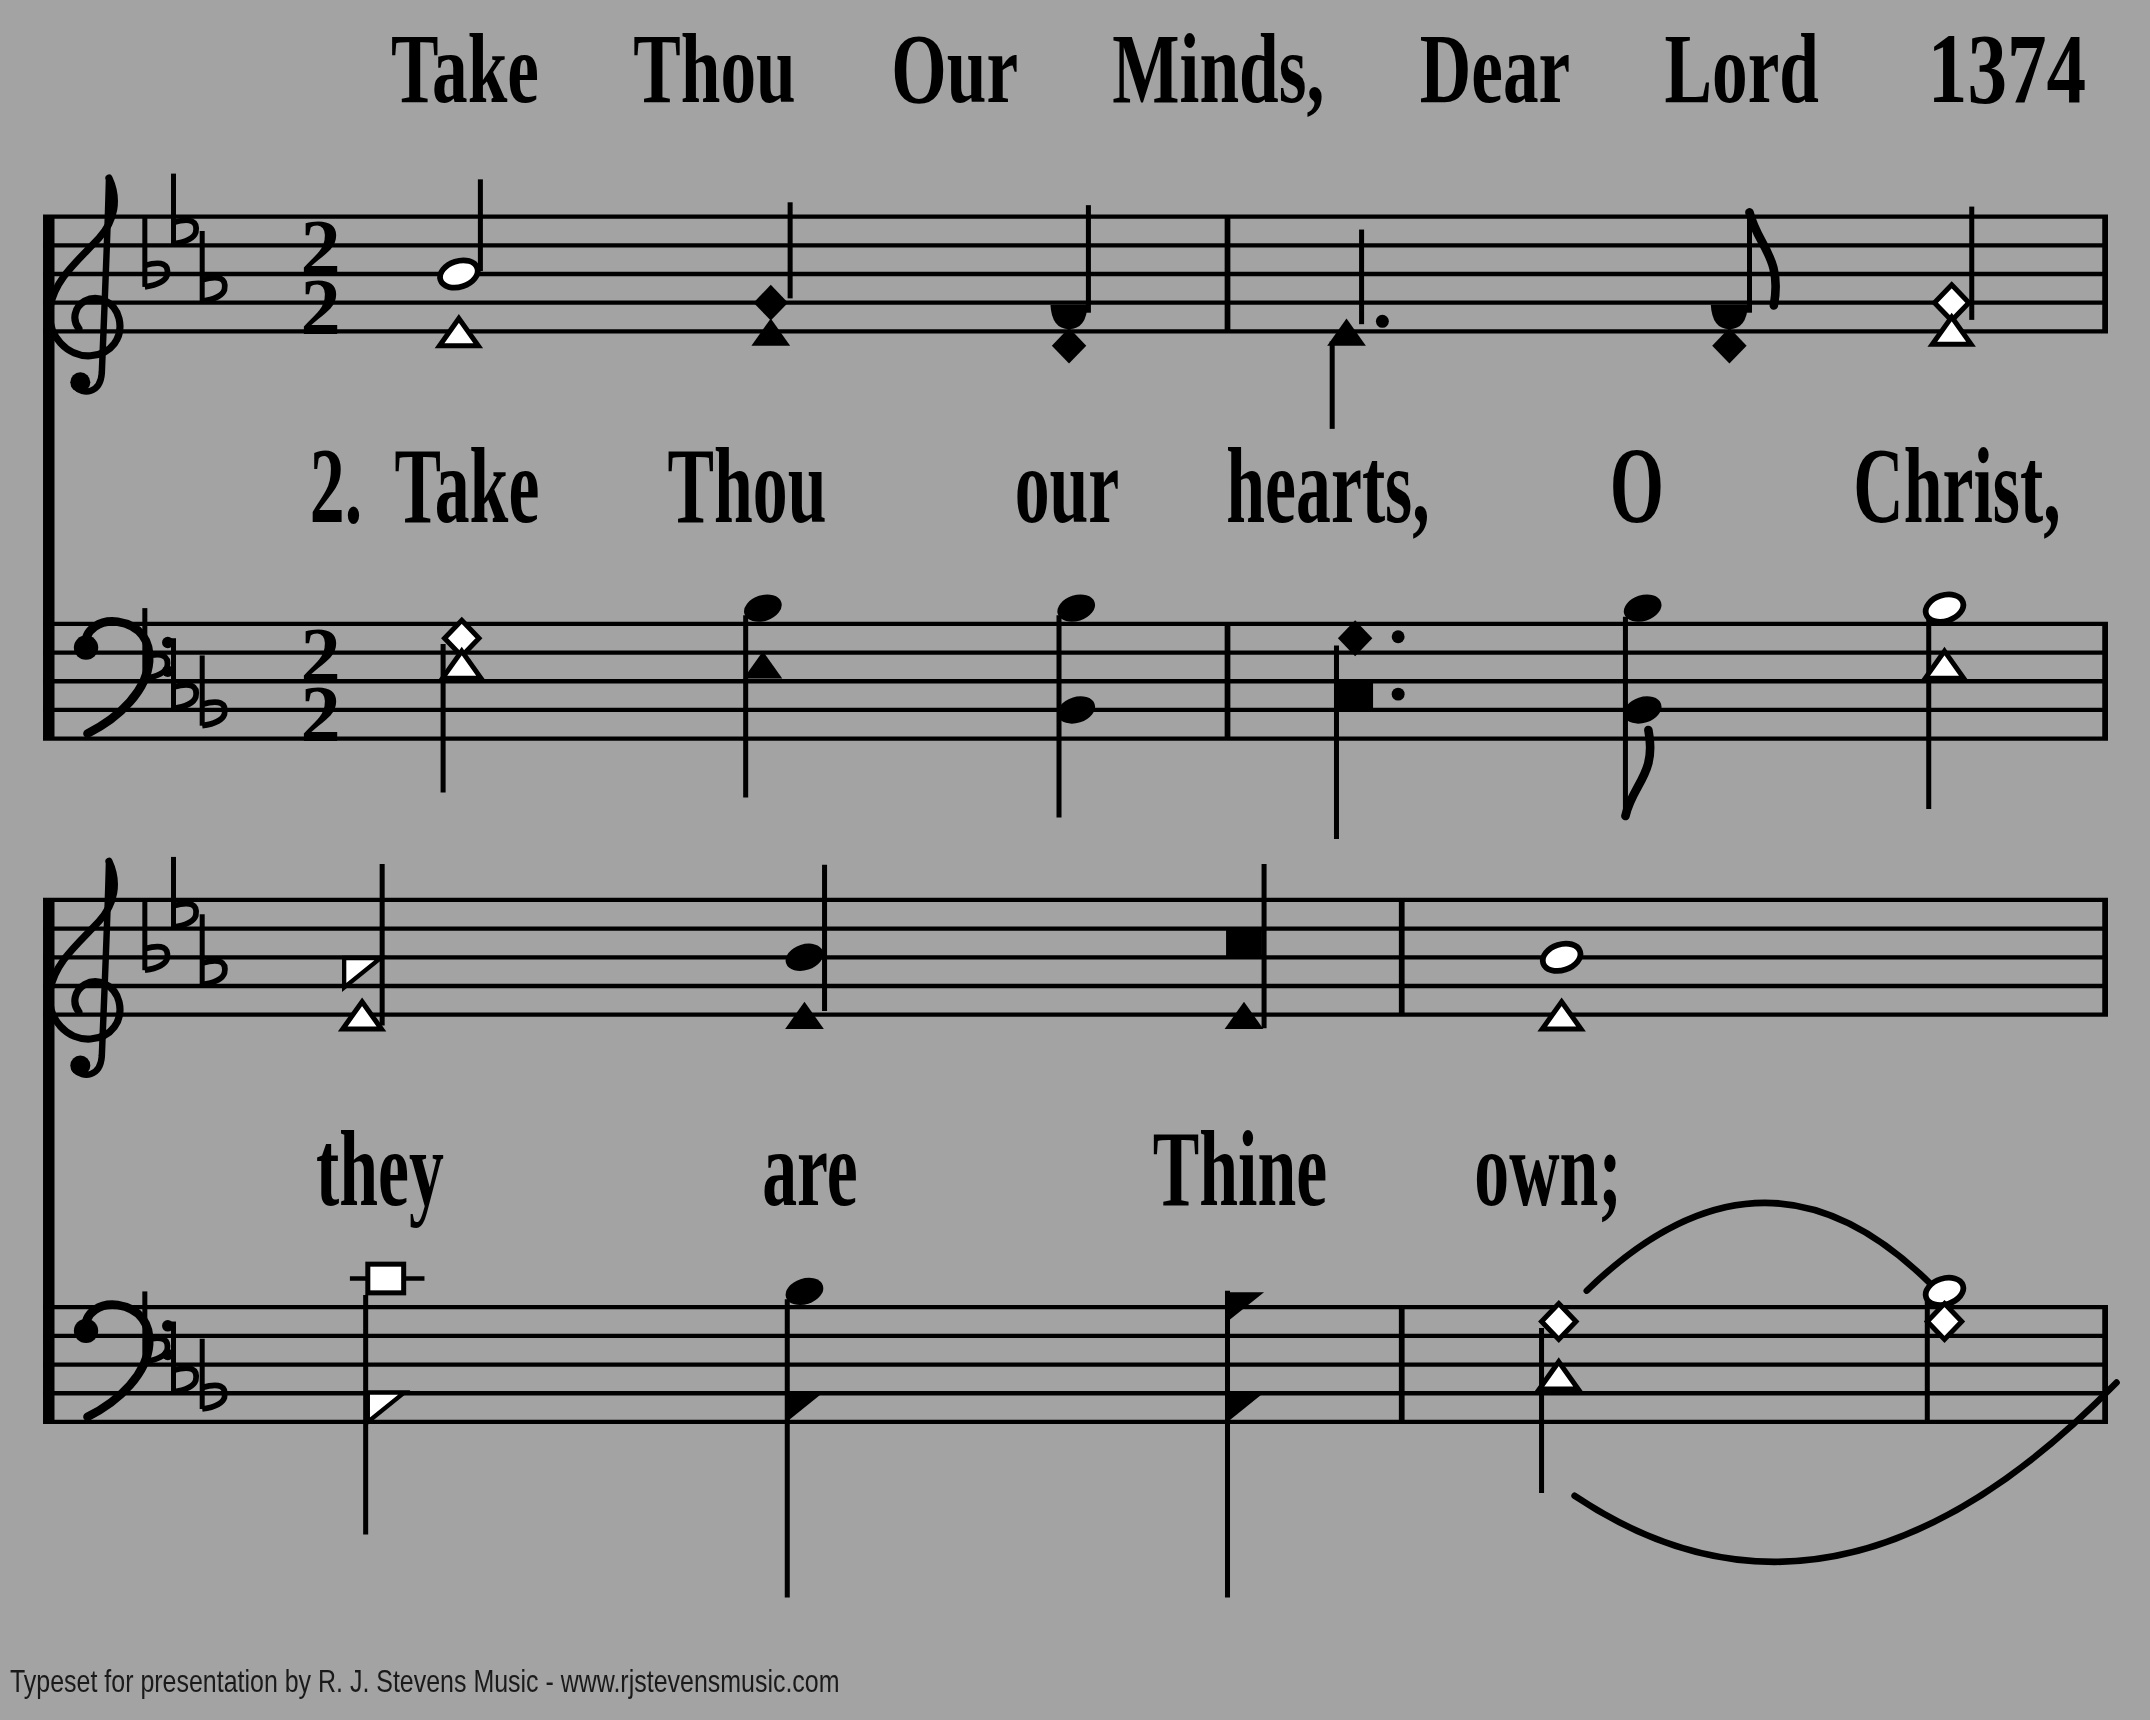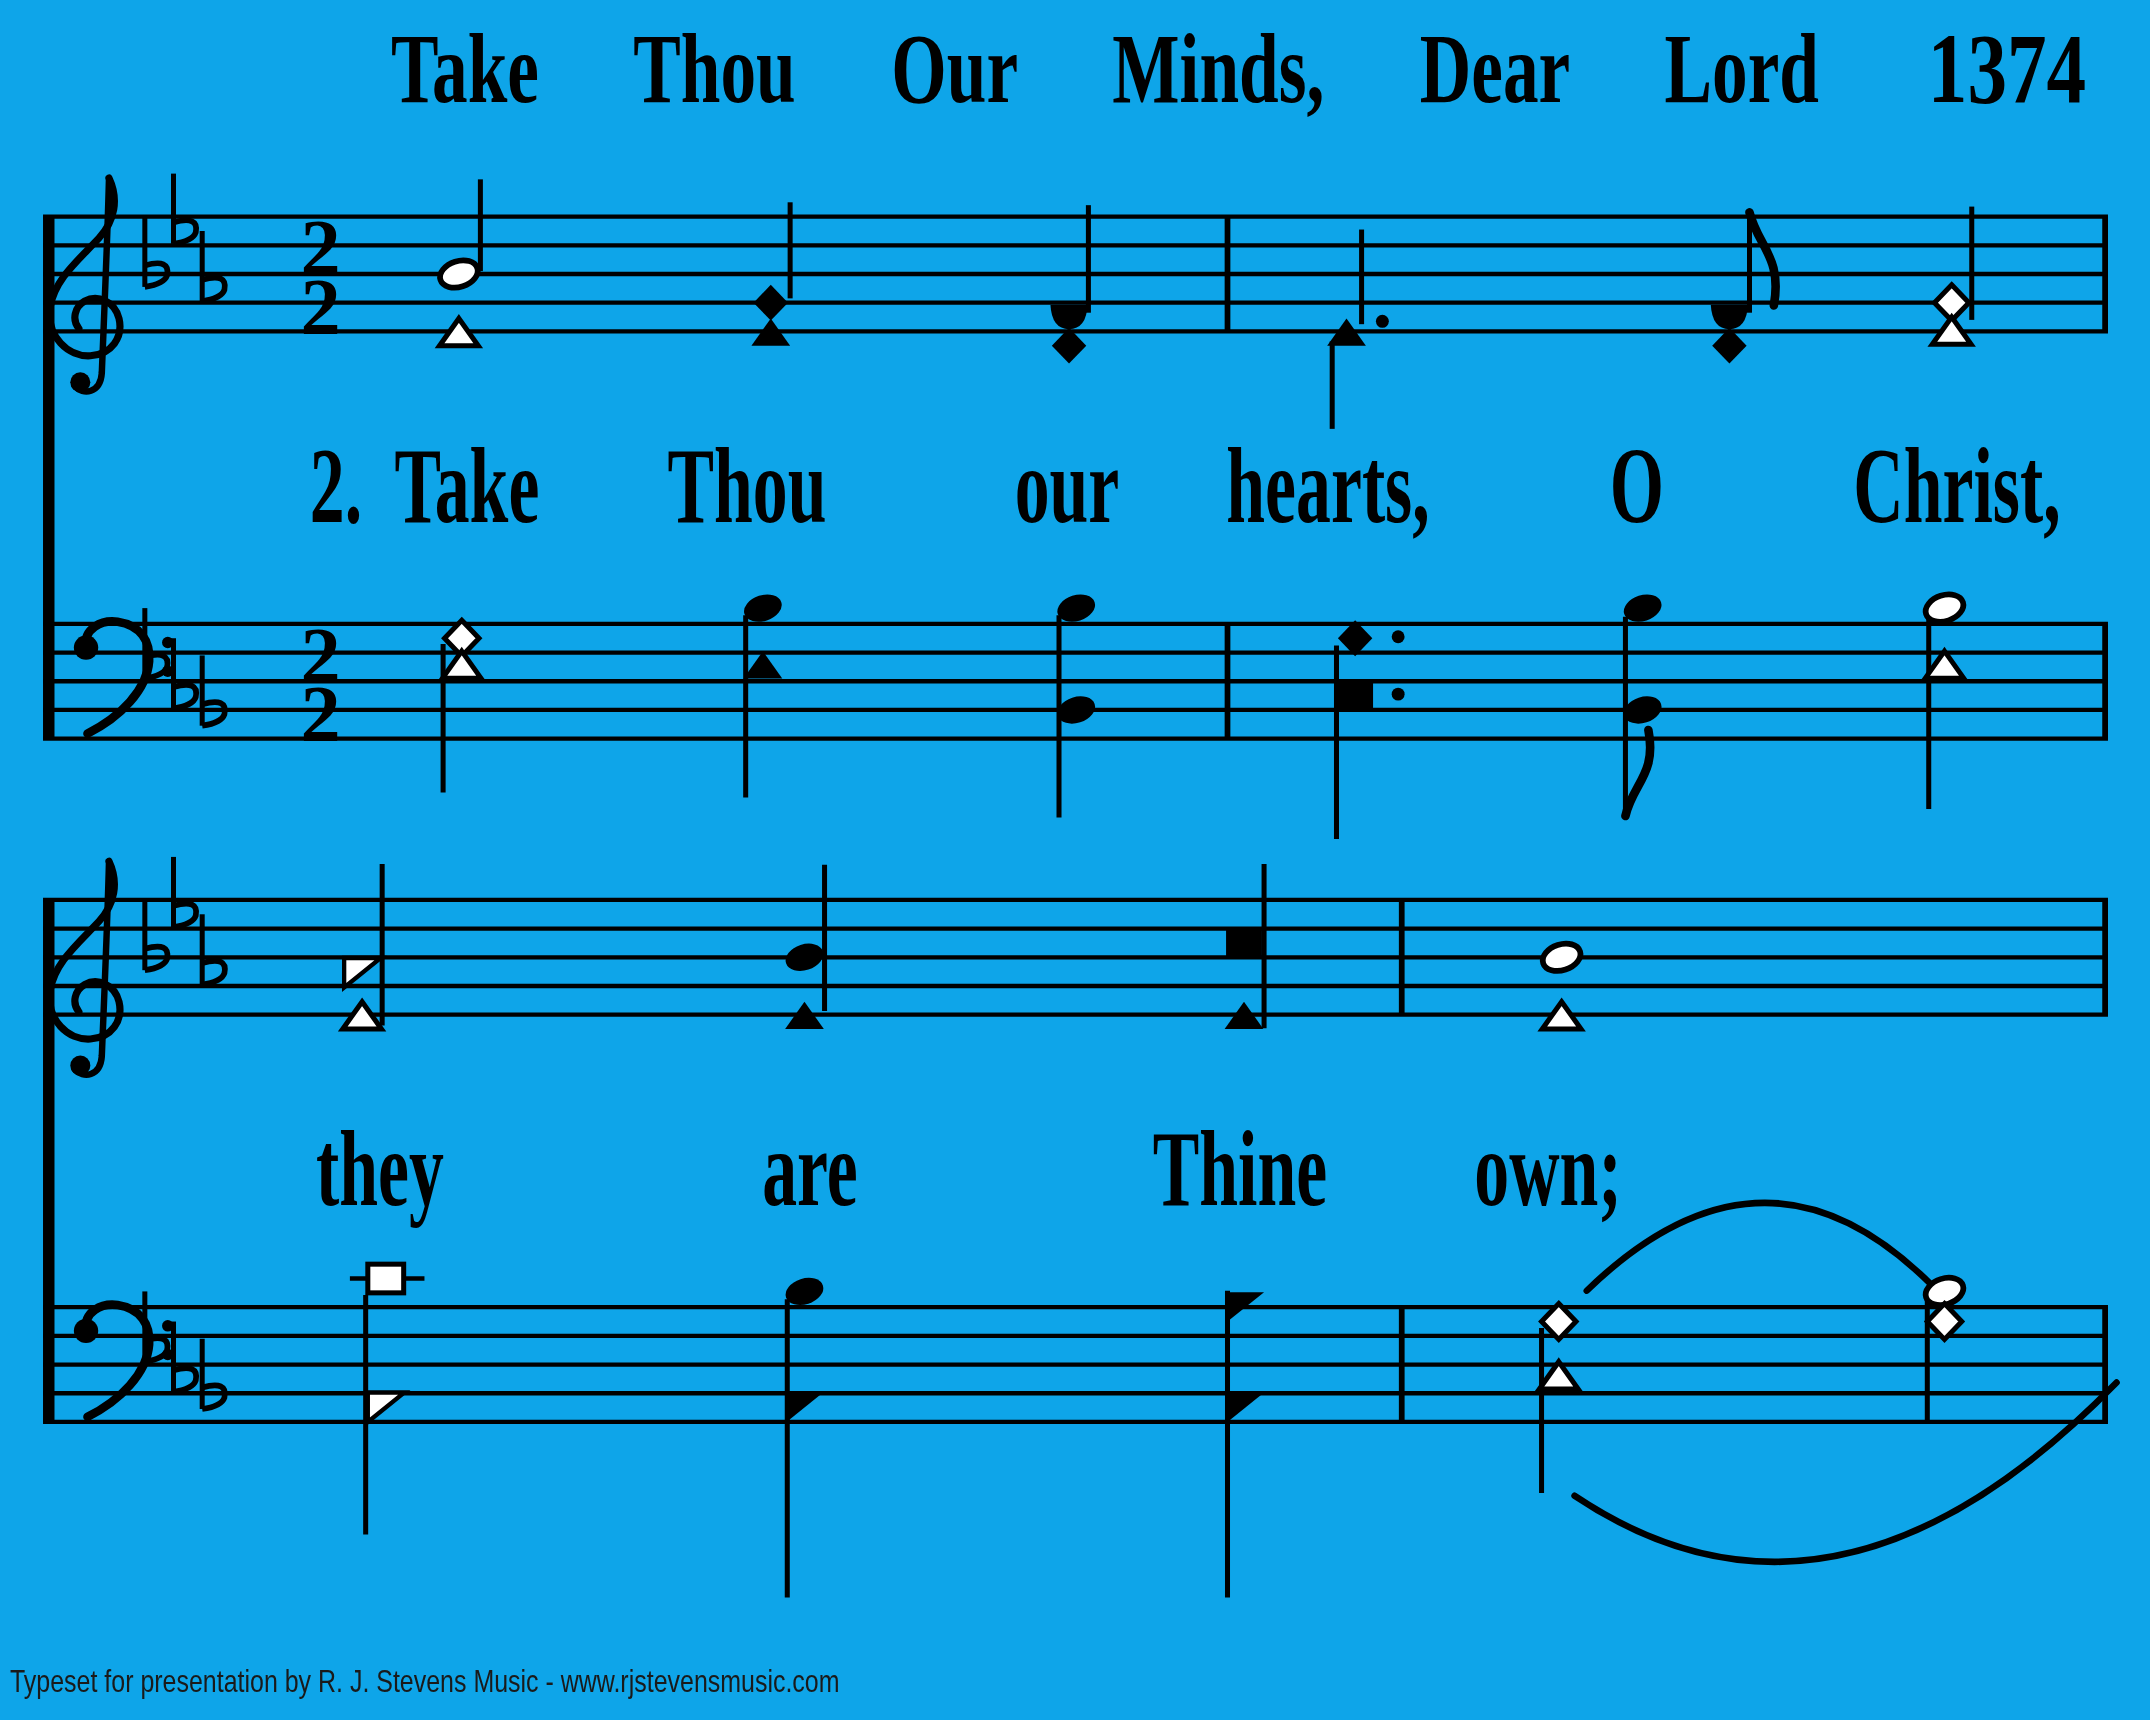--- a/index.html
+++ b/index.html
@@ -1,16 +1,16 @@
 <!DOCTYPE html>
 <html style="font-size:11.5px"><head>
 <meta charset="utf-8">
 <style>
   html,body{margin:0;padding:0;background:#888;}
-  .page{position:relative;width:2151px;height:1721px;background:#0ea5e9;overflow:hidden;
+  .page{position:relative;width:2151px;height:1721px;background:#a3a3a3;overflow:hidden;
         font-family:"Liberation Serif",serif;color:#000;}
   .title-text{position:absolute;left:1105px;top:18.6px;transform:translateX(-50%) scaleX(.72);
         transform-origin:center top;font-weight:bold;font-size:99px;line-height:1;
         white-space:nowrap;word-spacing:108px;}
   .title-number{position:absolute;left:2007px;top:18.6px;transform:translateX(-50%) scaleX(.80);
         transform-origin:center top;font-weight:bold;font-size:99px;line-height:1;}
   .lyric-word{position:absolute;transform:translateX(-50%) scaleX(.64);transform-origin:center top;
         font-weight:bold;font-size:109px;line-height:1;white-space:nowrap;}
   .footer-credit{position:absolute;left:10px;top:1665px;font-family:"Liberation Sans",sans-serif;
         font-size:32px;line-height:1;transform:scaleX(.78);transform-origin:left top;

